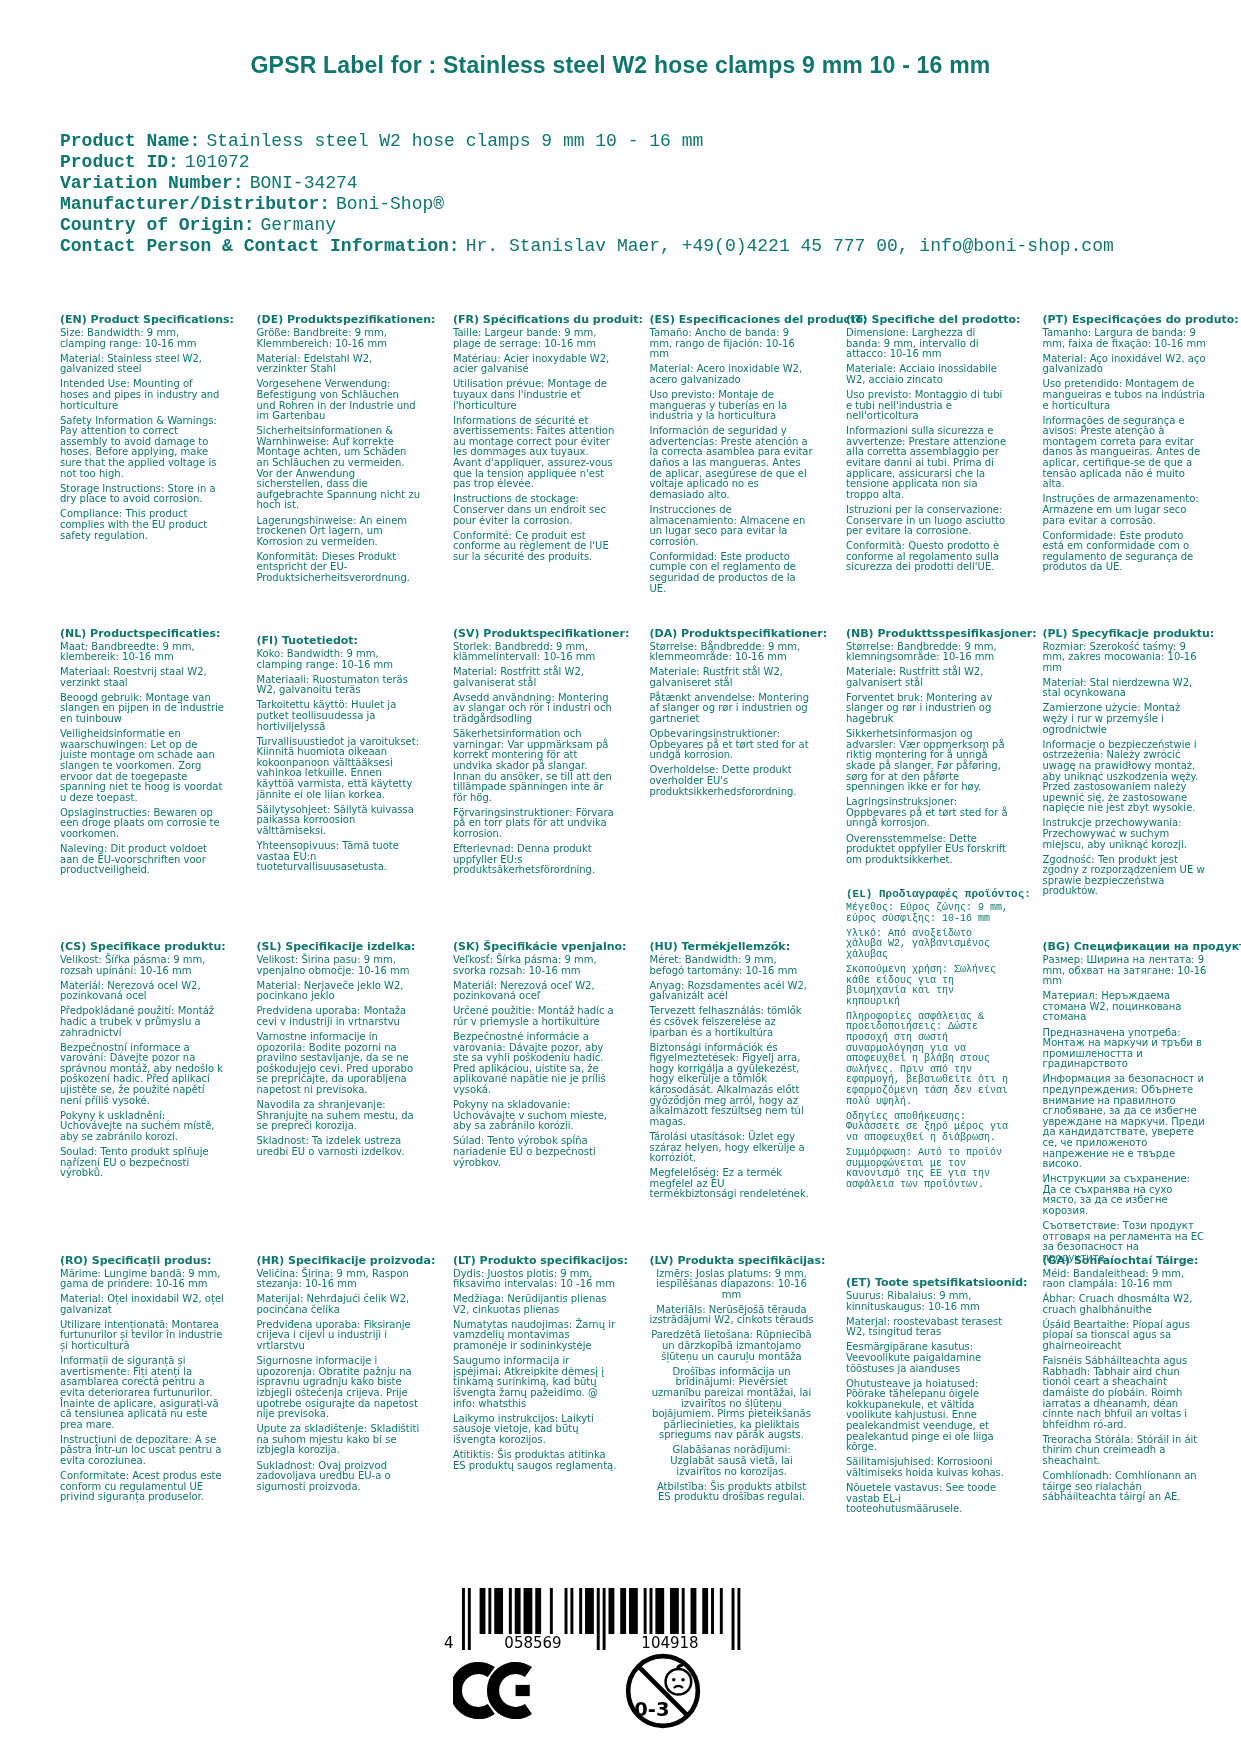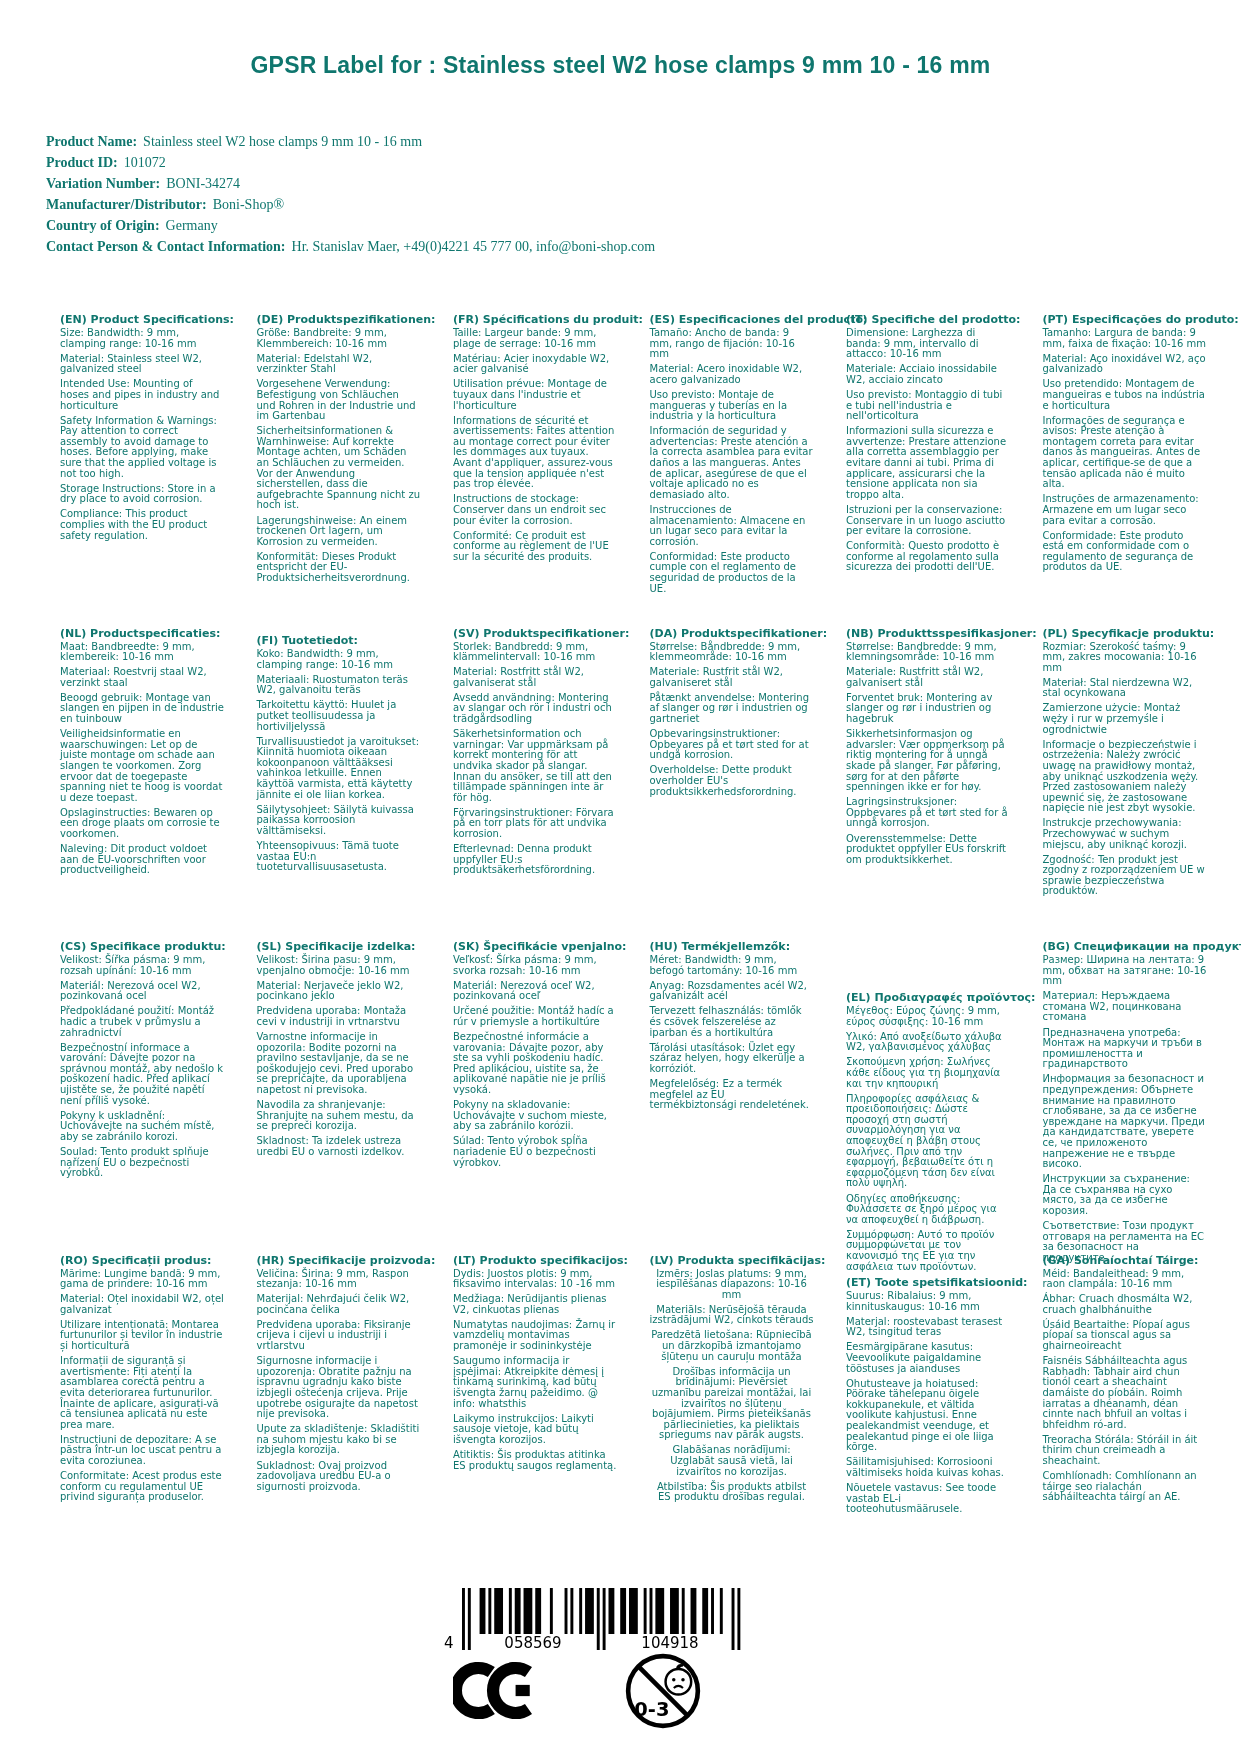--- a/index.html
+++ b/index.html
@@ -9,23 +9,23 @@
     font-family:"DejaVu Sans", sans-serif;
     overflow:hidden;
   }
   .title {
     position:absolute; top:52px; left:0; width:100%;
     text-align:center; margin:0;
     font-family:"Liberation Sans", sans-serif;
     font-size:23px; font-weight:bold; letter-spacing:0.2px;
   }
   .info {
-    position:absolute; left:46px; top:131px;
-    font-family:Liberation Serif, serif;
-    font-size:14px; line-height:21px;
+    position:absolute; left:60px; top:131px;
+    font-family:Liberation Mono, monospace;
+    font-size:18px; line-height:21px;
   }
   .info-row { white-space:nowrap; }
   .info-row b { font-weight:bold; margin-right:6px; }
   .blocks { position:absolute; left:0; top:0; width:100%; height:100%; }
   .lang-block {
     position:absolute; width:164px;
     font-size:10px; line-height:10.6px;
     letter-spacing:0px;
   }
   .lang-block h3 {
@@ -190,24 +190,25 @@
         <p>Určené použitie: Montáž hadíc a rúr v priemysle a hortikultúre</p>
         <p>Bezpečnostné informácie a varovania: Dávajte pozor, aby ste sa vyhli poškodeniu hadíc. Pred aplikáciou, uistite sa, že aplikované napätie nie je príliš vysoká.</p>
         <p>Pokyny na skladovanie: Uchovávajte v suchom mieste, aby sa zabránilo korózii.</p>
         <p>Súlad: Tento výrobok spĺňa nariadenie EÚ o bezpečnosti výrobkov.</p>
       </div>
       <div class="lang-block" style="left: 649.5px; top: 940px;">
         <h3>(HU) Termékjellemzők:</h3>
         <p>Méret: Bandwidth: 9 mm, befogó tartomány: 10-16 mm</p>
         <p>Anyag: Rozsdamentes acél W2, galvanizált acél</p>
         <p>Tervezett felhasználás: tömlők és csövek felszerelése az iparban és a hortikultúra</p>
+        <p>Biztonsági információk és figyelmeztetések: Figyelj arra, hogy korrigálja a gyülekezést, hogy elkerülje a tömlők károsodását. Alkalmazás előtt győződjön meg arról, hogy az alkalmazott feszültség nem túl magas.</p>
         <p>Tárolási utasítások: Üzlet egy száraz helyen, hogy elkerülje a korróziót.</p>
         <p>Megfelelőség: Ez a termék megfelel az EU termékbiztonsági rendeletének.</p>
       </div>
-      <div class="lang-block" style="left: 846px; top: 991px;">
+      <div class="lang-block" style="left: 846px; top: 888px; font-family: Liberation Mono, monospace;">
         <h3>(EL) Προδιαγραφές προϊόντος:</h3>
         <p>Μέγεθος: Εύρος ζώνης: 9 mm, εύρος σύσφιξης: 10-16 mm</p>
         <p>Υλικό: Από ανοξείδωτο χάλυβα W2, γαλβανισμένος χάλυβας</p>
         <p>Σκοπούμενη χρήση: Σωλήνες κάθε είδους για τη βιομηχανία και την κηπουρική</p>
         <p>Πληροφορίες ασφάλειας &amp; προειδοποιήσεις: Δώστε προσοχή στη σωστή συναρμολόγηση για να αποφευχθεί η βλάβη στους σωλήνες. Πριν από την εφαρμογή, βεβαιωθείτε ότι η εφαρμοζόμενη τάση δεν είναι πολύ υψηλή.</p>
         <p>Οδηγίες αποθήκευσης: Φυλάσσετε σε ξηρό μέρος για να αποφευχθεί η διάβρωση.</p>
         <p>Συμμόρφωση: Αυτό το προϊόν συμμορφώνεται με τον κανονισμό της ΕΕ για την ασφάλεια των προϊόντων.</p>
       </div>
       <div class="lang-block" style="left: 1042.5px; top: 940px;">
         <h3>(BG) Спецификации на продукта:</h3>

